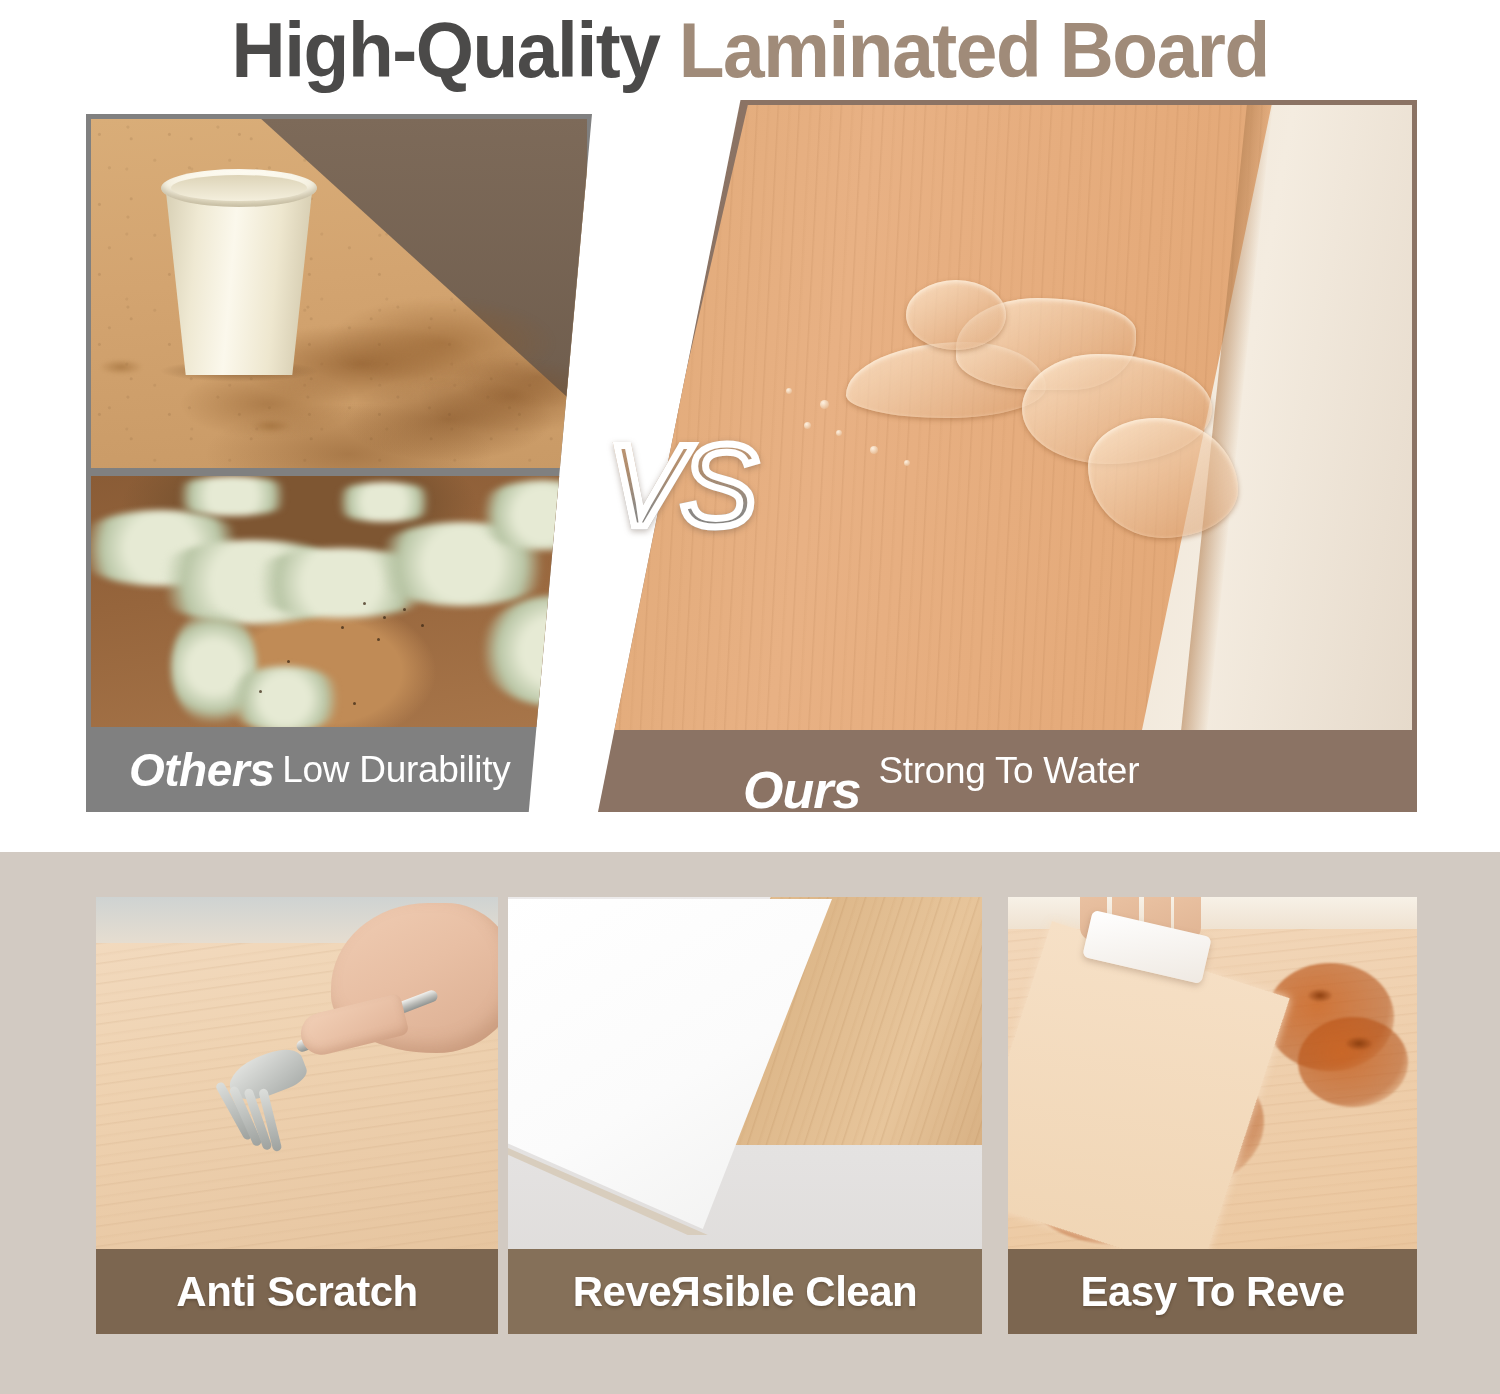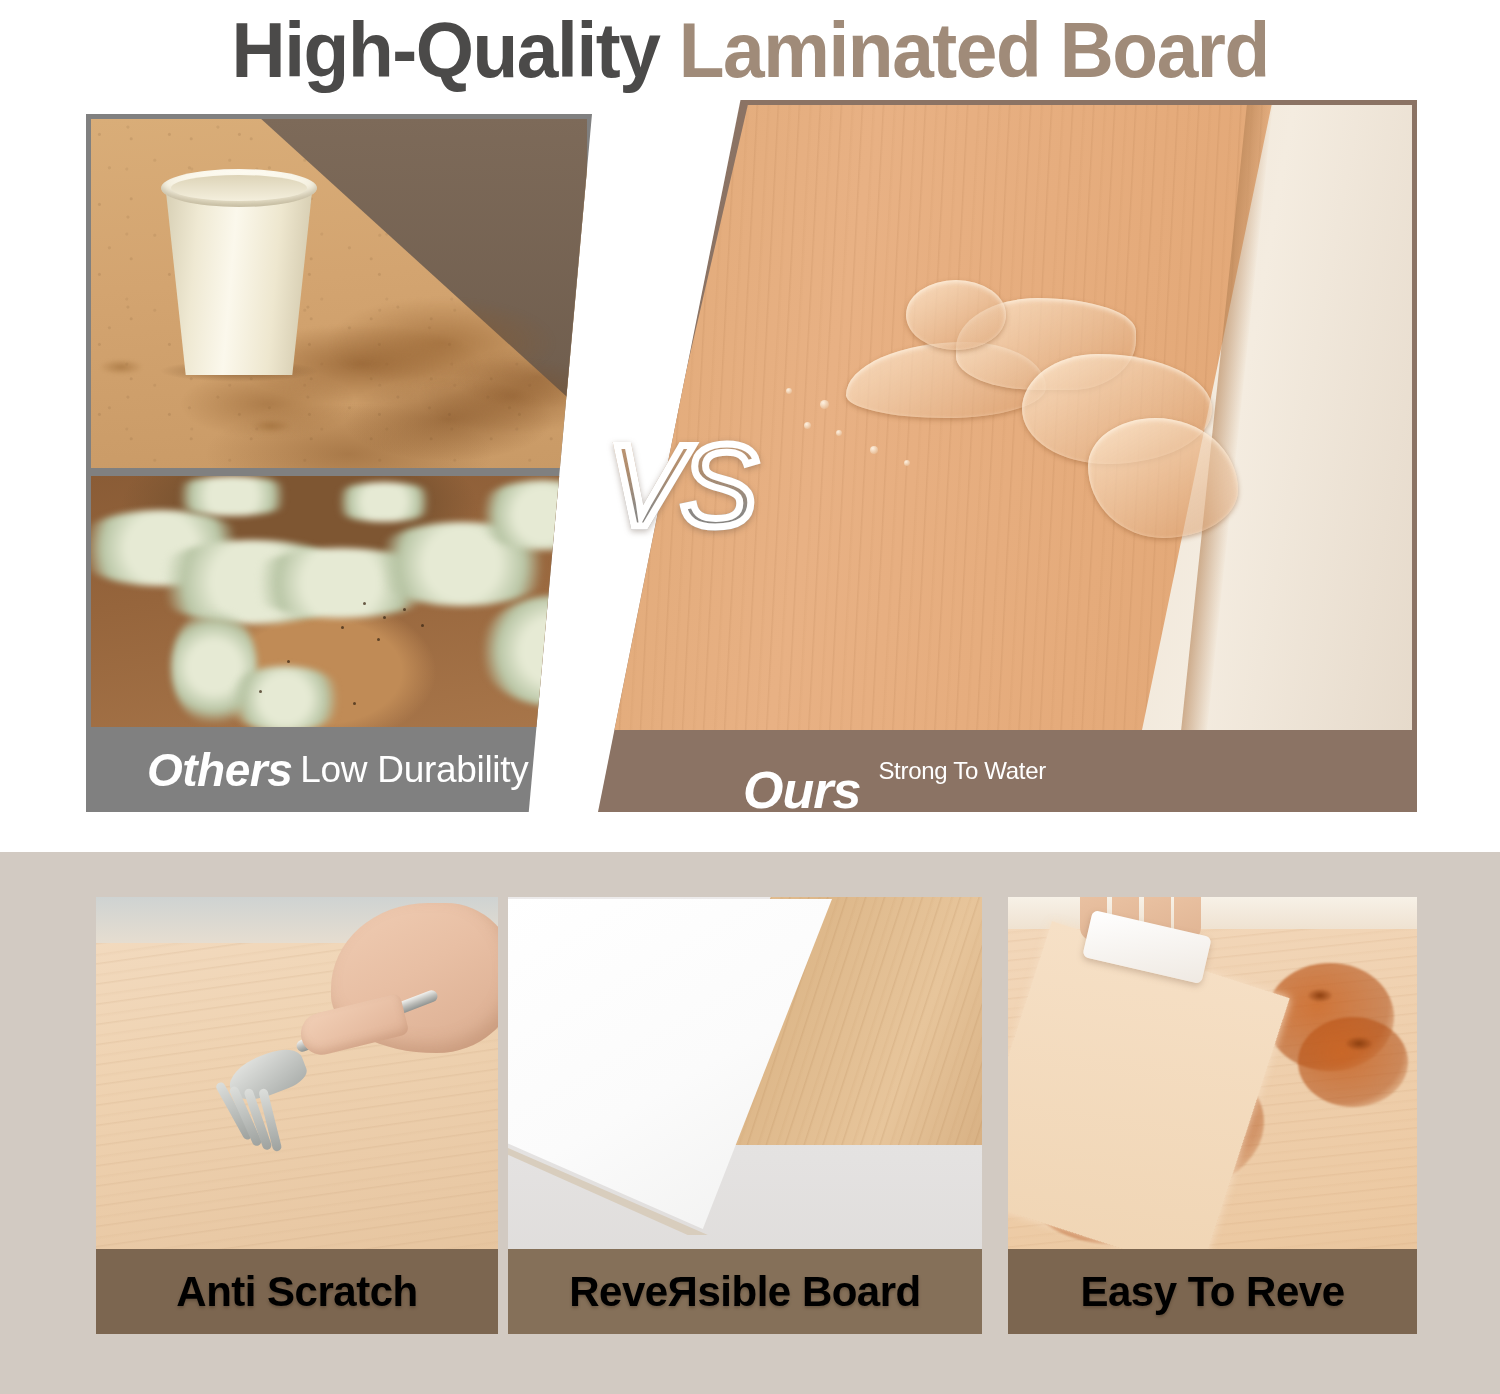--- a/index.html
+++ b/index.html
@@ -111,21 +111,21 @@
       linear-gradient(170deg,#8a5c36 0%,#96653c 40%,#a8764a 100%);
   }
   .mold{
     position:absolute; border-radius:50%; filter:blur(3px);
     background:radial-gradient(circle, #e6ead4 0 35%, #b9c6a6 60%, rgba(160,180,140,0) 78%);
   }
   .mold-dot{ position:absolute; width:3px; height:3px; border-radius:50%; background:#3e2a15; opacity:.75; }
 
   
   #others-caption{
-    position:absolute; left:23px; bottom:0; width:501px; height:85px;
+    position:absolute; left:5px; bottom:0; width:501px; height:85px;
     display:flex; align-items:center; color:#ffffff; padding-left:38px;
   }
   #others-word{
     font-size:46px; font-weight:bold; font-style:italic; letter-spacing:-0.5px;
   }
   #others-sub{
     font-size:37px; font-weight:normal; margin-left:8px; letter-spacing:-0.3px;
   }
 
   
@@ -181,21 +181,21 @@
 
   
   #ours-caption{
     position:absolute; left:5px; bottom:0; width:809px; height:82px;
     display:flex; align-items:center; color:#ffffff; padding-left:140px;
   }
   #ours-word{
     font-size:52px; font-weight:bold; font-style:italic; letter-spacing:-1px;margin-top:38px;
   }
   #ours-sub{
-    font-size:24px; font-weight:normal; margin-left:18px; letter-spacing:-0.3px;
+    font-size:37px; font-weight:normal; margin-left:18px; letter-spacing:-0.3px;
   }
 
   
   #vs-badge{
     position:absolute; left:607px; top:328px;
     font-size:116px; font-weight:normal; font-style:italic;
     letter-spacing:-4px; line-height:116px;
     background:linear-gradient(180deg,#c79d78 0%,#b08d6e 35%,#8d8a86 70%,#7d7b79 100%);
     -webkit-background-clip:text; background-clip:text;
     color:transparent; -webkit-text-fill-color:transparent;
@@ -216,21 +216,21 @@
   }
   #feature-0{ left:96px;  width:402px; }
   #feature-1{ left:508px; width:474px; }
   #feature-2{ left:1008px;width:409px; }
 
   .feature-photo{ position:absolute; left:0; top:0; width:100%; height:100%; }
   .feature-caption{
     position:absolute; left:0; bottom:0; width:100%; height:85px;
     background:#7c6650;
     display:flex; align-items:center; justify-content:center;
-    color:#000000; font-size:42px; font-weight:bold; letter-spacing:-0.5px;
+    color:#ffffff; font-size:42px; font-weight:bold; letter-spacing:-0.5px;
     text-shadow:0 2px 3px rgba(55,40,26,.35);
   }
   #feature-1 .feature-caption{ background:#857059; }
   .rev-r{ display:inline-block; transform:scaleX(-1); }
 
   
   #photo-fork{
     background:linear-gradient(168deg,#f3dcc2 0%,#efd3b2 35%,#e9c9a5 70%,#e3c098 100%);
   }
   #fork-grainlines{
@@ -454,21 +454,21 @@
 
   <div class="feature" id="feature-1">
     <div class="feature-photo" id="photo-rev">
       <div id="rev-wood">
         <div id="rev-wood-grain"></div>
       </div>
       <div id="rev-white-edge"></div>
       <div id="rev-white"></div>
     </div>
     <div class="feature-caption">
-      <span><span>Reve</span><span class="rev-r">R</span><span>sible Board</span></span>
+      <span><span>Reve</span><span class="rev-r">R</span><span>sible Clean</span></span>
     </div>
   </div>
 
   <div class="feature" id="feature-2">
     <div class="feature-photo" id="photo-clean">
       <div id="clean-grain"></div>
       <div id="clean-topstrip"></div>
 
       <div class="sauce" style="left:36px;top:150px;width:220px;height:150px;"></div>
       <div class="sauce" style="left:18px;top:238px;width:190px;height:110px;"></div>

